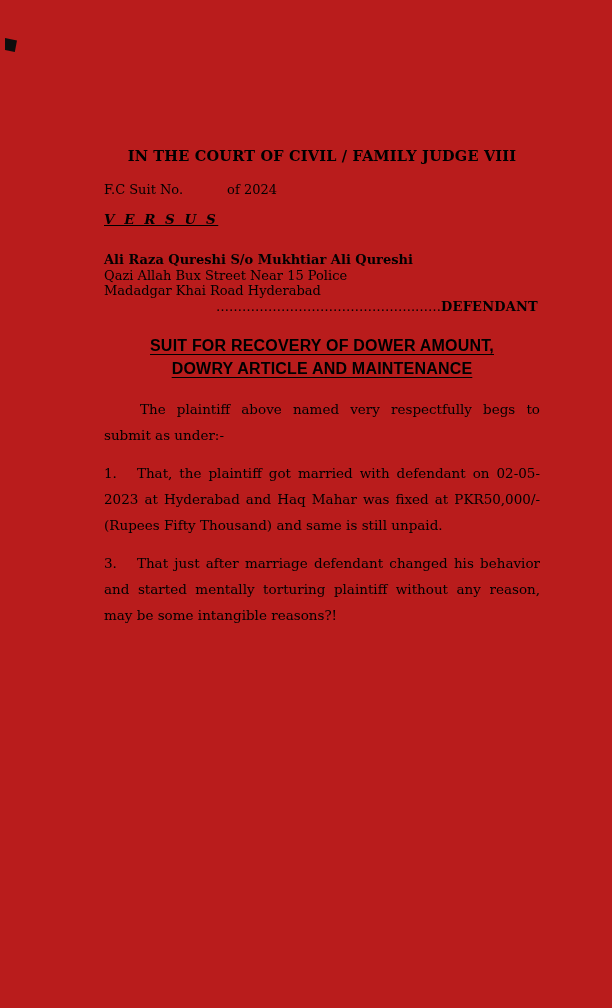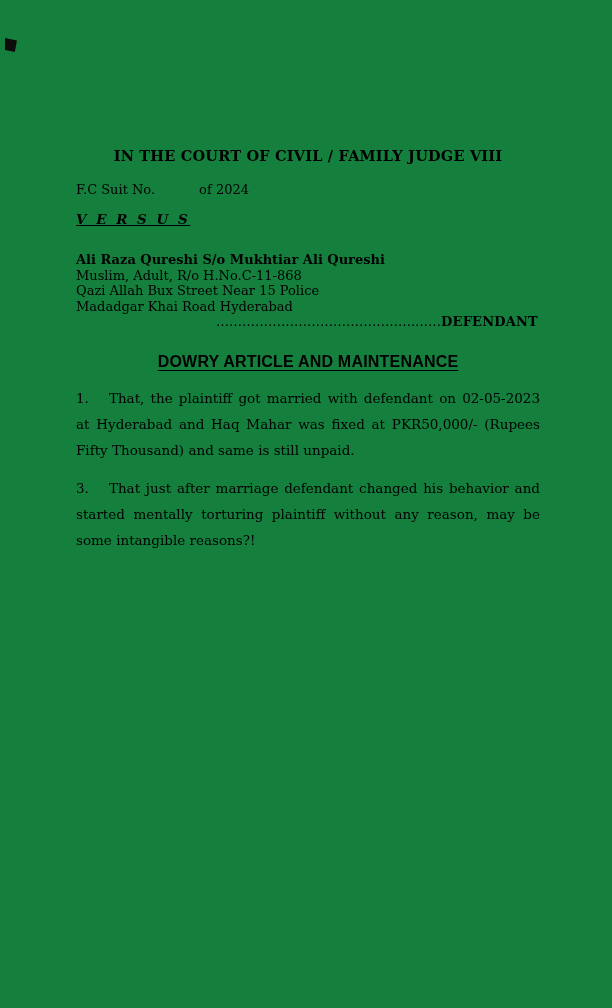--- a/index.html
+++ b/index.html
@@ -1,24 +1,24 @@
 <!DOCTYPE html>
 <html><head>
 <meta charset="utf-8">
 <style>
   * { box-sizing: border-box; }
   html, body { margin: 0; padding: 0; background: #ffffff; }
   .page {
     position: relative;
     width: 612px;
     height: 1008px;
-    background: #15803d;
+    background: #b91c1c;
     font-family: "DejaVu Serif", serif;
     color: #000;
-    padding: 145px 72px 40px 76px;
+    padding: 145px 72px 40px 104px;
     overflow: hidden;
   }
   .artifact {
     position: absolute;
     left: 5px;
     top: 38px;
     width: 12px;
     height: 14px;
     background: #0d0d0d;
     clip-path: polygon(0 0, 100% 18%, 82% 100%, 0 85%);
@@ -87,32 +87,33 @@
     <span>F.C Suit No.</span><span class="suit-gap"></span><span>of 2024</span>
   </div>
 
 
   <div class="versus">
     <span class="vs-text">V E R S U S</span>
   </div>
 
   <div class="party" style="margin-top:24px;">
     <div class="party-name">Ali Raza Qureshi S/o Mukhtiar Ali Qureshi</div>
-    <div>Muslim, Adult, R/o H.No.C-11-868</div>
     <div>Qazi Allah Bux Street Near 15 Police</div>
     <div>Madadgar Khai Road Hyderabad</div>
     <div class="party-label-line">
       <span>……………………………………….……</span><span class="party-label">DEFENDANT</span>
     </div>
   </div>
 
   <div class="doc-title">
+    <div class="title-line">SUIT FOR RECOVERY OF DOWER AMOUNT,</div>
     <div class="title-line">DOWRY ARTICLE AND MAINTENANCE</div>
   </div>
 
+  <p class="body-para intro">The plaintiff above named very respectfully begs to submit as under:-</p>
 
   <p class="body-para">
     <span>1.</span><span class="num-gap"></span><span>That, the plaintiff got married with defendant on 02-05-2023 at Hyderabad and Haq Mahar was fixed at PKR50,000/- (Rupees Fifty Thousand) and same is still unpaid.</span>
   </p>
 
 
   <p class="body-para">
     <span>3.</span><span class="num-gap"></span><span>That just after marriage defendant changed his behavior and started mentally torturing plaintiff without any reason, may be some intangible reasons?!</span>
   </p>
 

